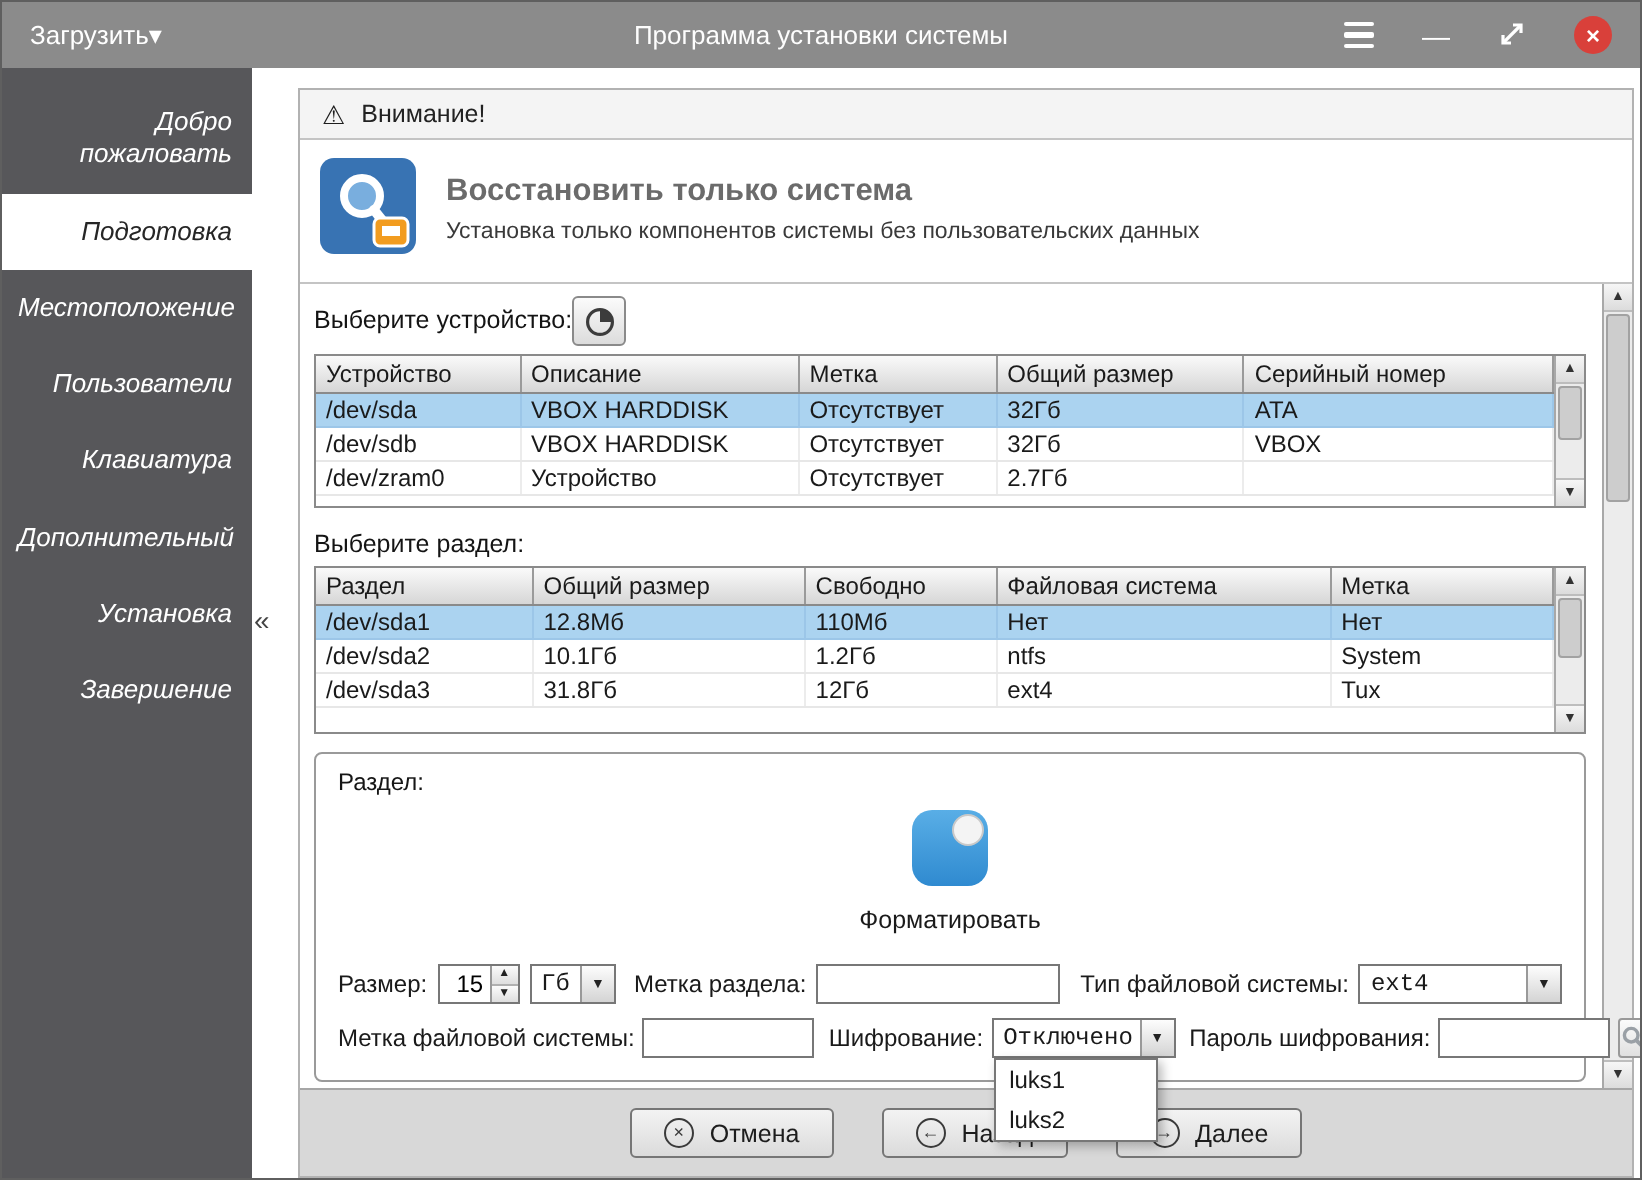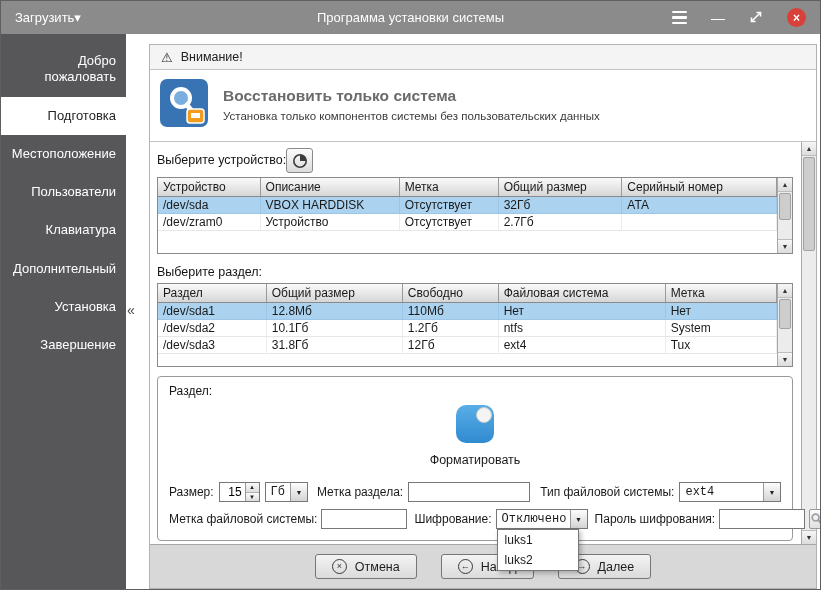--- a/index.html
+++ b/index.html
@@ -23,21 +23,21 @@
   .hamburger { display:flex; flex-direction:column; gap:3px; cursor:pointer; }
   .hamburger i { display:block; width:15px; height:2.5px; background:#fff; border-radius:1px; }
   .tb-close { width:19px; height:19px; border-radius:50%; background:#d9403a; color:#fff;
               display:flex; align-items:center; justify-content:center; font-size:12px;
               cursor:pointer; font-weight:bold; }
 
   
   .main { flex:1; display:flex; min-height:0; background:#fff; }
   .sidebar { width:125px; flex:0 0 125px; background:#57575a; padding-top:8px; }
   .sb-item { color:#fff; font-size:13px; text-align:right; line-height:1.25;
-             padding:11px 10px 11px 8px; cursor:pointer; }
+             padding:11px 10px 11px 8px; cursor:pointer;font-style:italic; }
   .sb-item.active { background:#fff; color:#262626; cursor:default; }
   .gutter { width:23px; flex:0 0 23px; background:#fff; position:relative; }
   .collapse-btn { position:absolute; top:268px; left:1px; background:none; border:none;
                   color:#444; font-size:14px; cursor:pointer; font-family:inherit; }
 
   .content { flex:1; display:flex; flex-direction:column; margin:10px 3px 0 0;
              border:1px solid #b2b2b2; min-width:0; background:#fff; }
 
   
   .warning-bar { height:25px; flex:0 0 25px; background:#f4f4f4;
@@ -241,20 +241,27 @@
                   </thead>
                   <tbody>
                     <tr class="selected">
                       <td>/dev/sda</td>
                       <td>VBOX HARDDISK</td>
                       <td>Отсутствует</td>
                       <td>32Гб</td>
                       <td>ATA</td>
                     </tr>
                     <tr>
+                      <td>/dev/sdb</td>
+                      <td>VBOX HARDDISK</td>
+                      <td>Отсутствует</td>
+                      <td>32Гб</td>
+                      <td>VBOX</td>
+                    </tr>
+                    <tr>
                       <td>/dev/zram0</td>
                       <td>Устройство</td>
                       <td>Отсутствует</td>
                       <td>2.7Гб</td>
                       <td></td>
                     </tr>
                   </tbody>
                 </table>
               </div>
             <div class="sbv">

